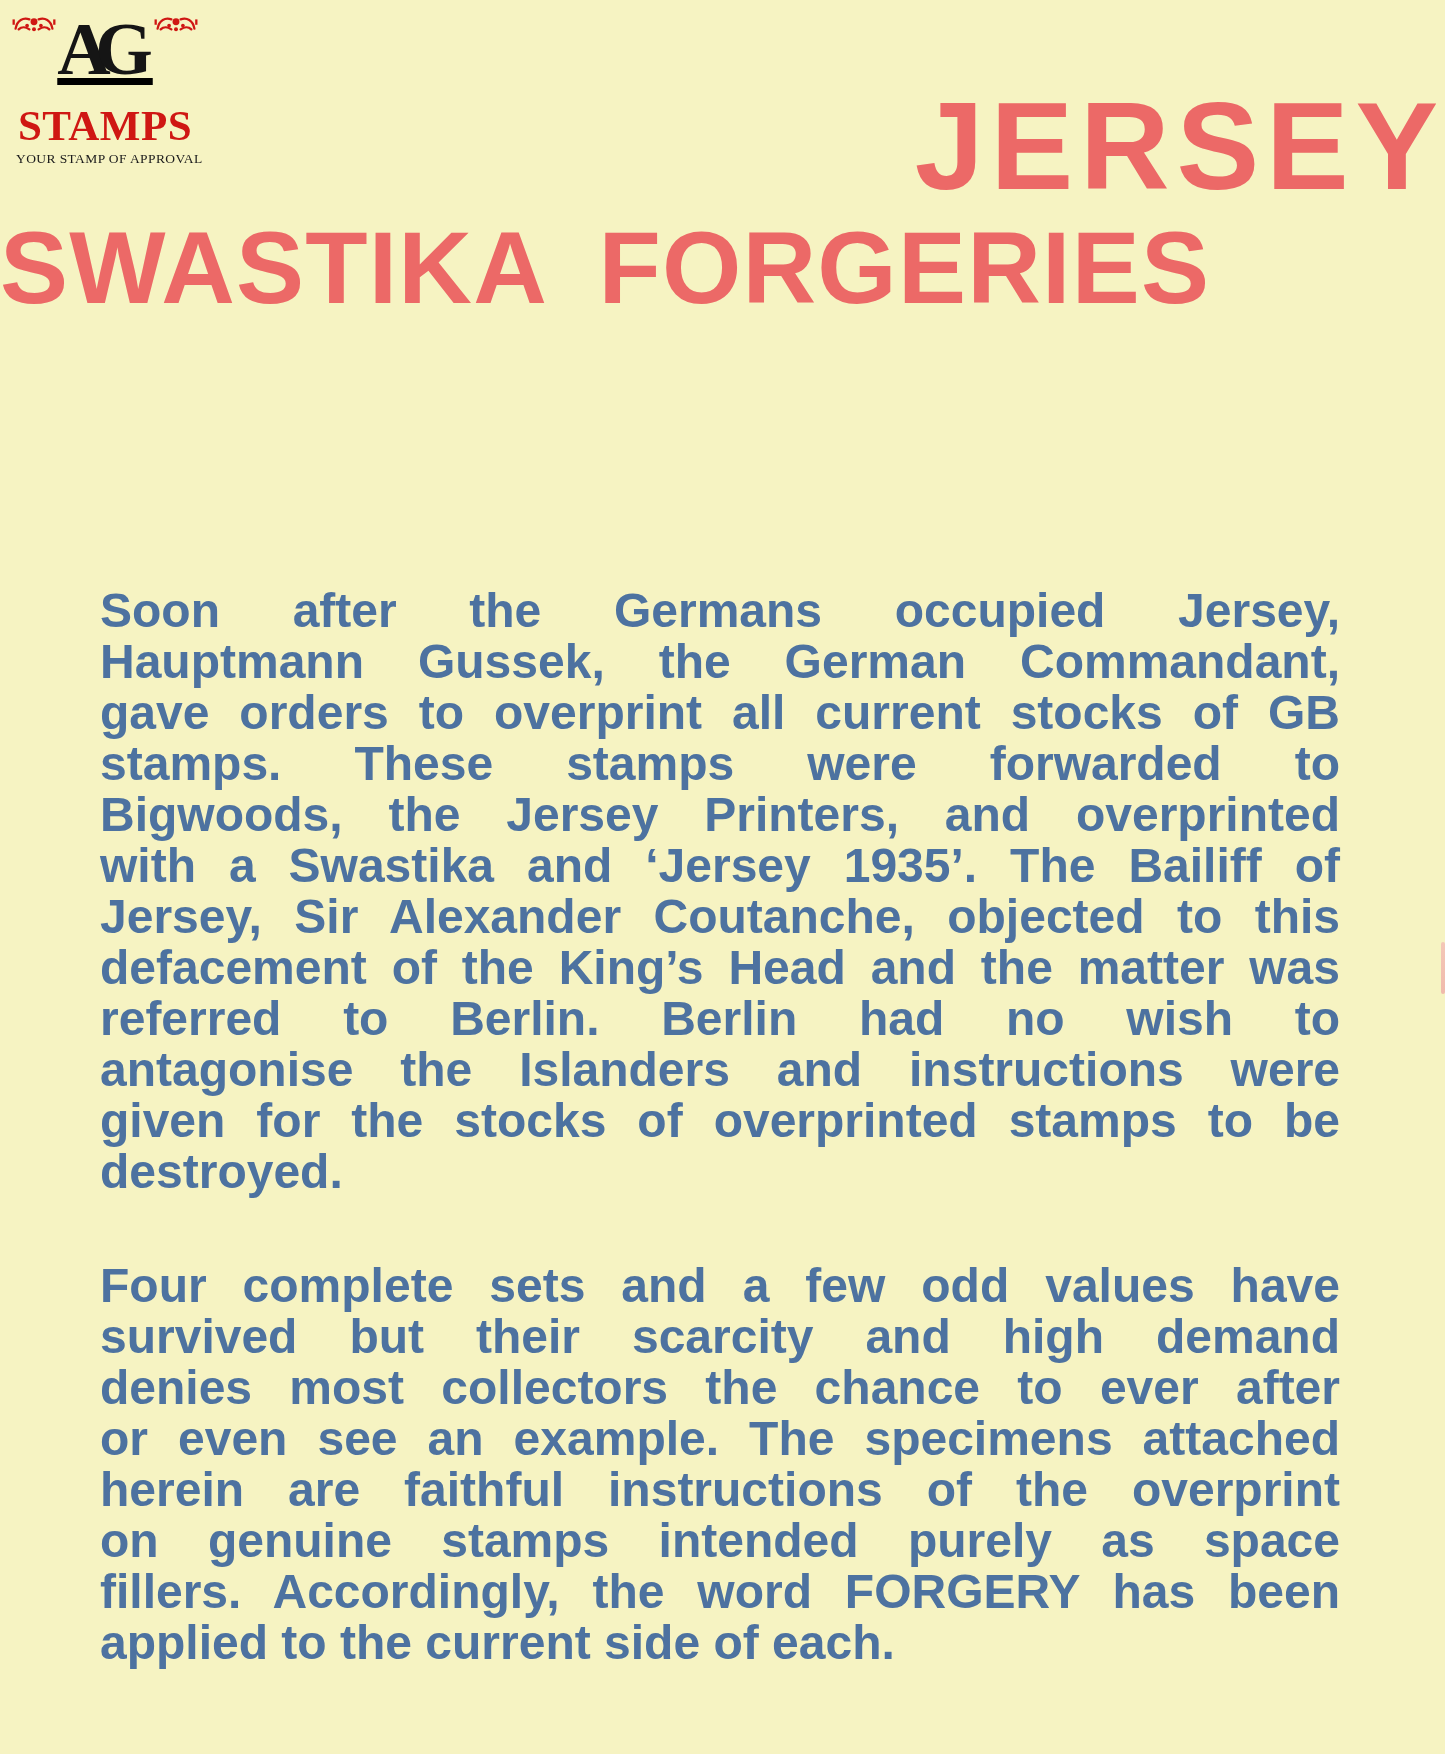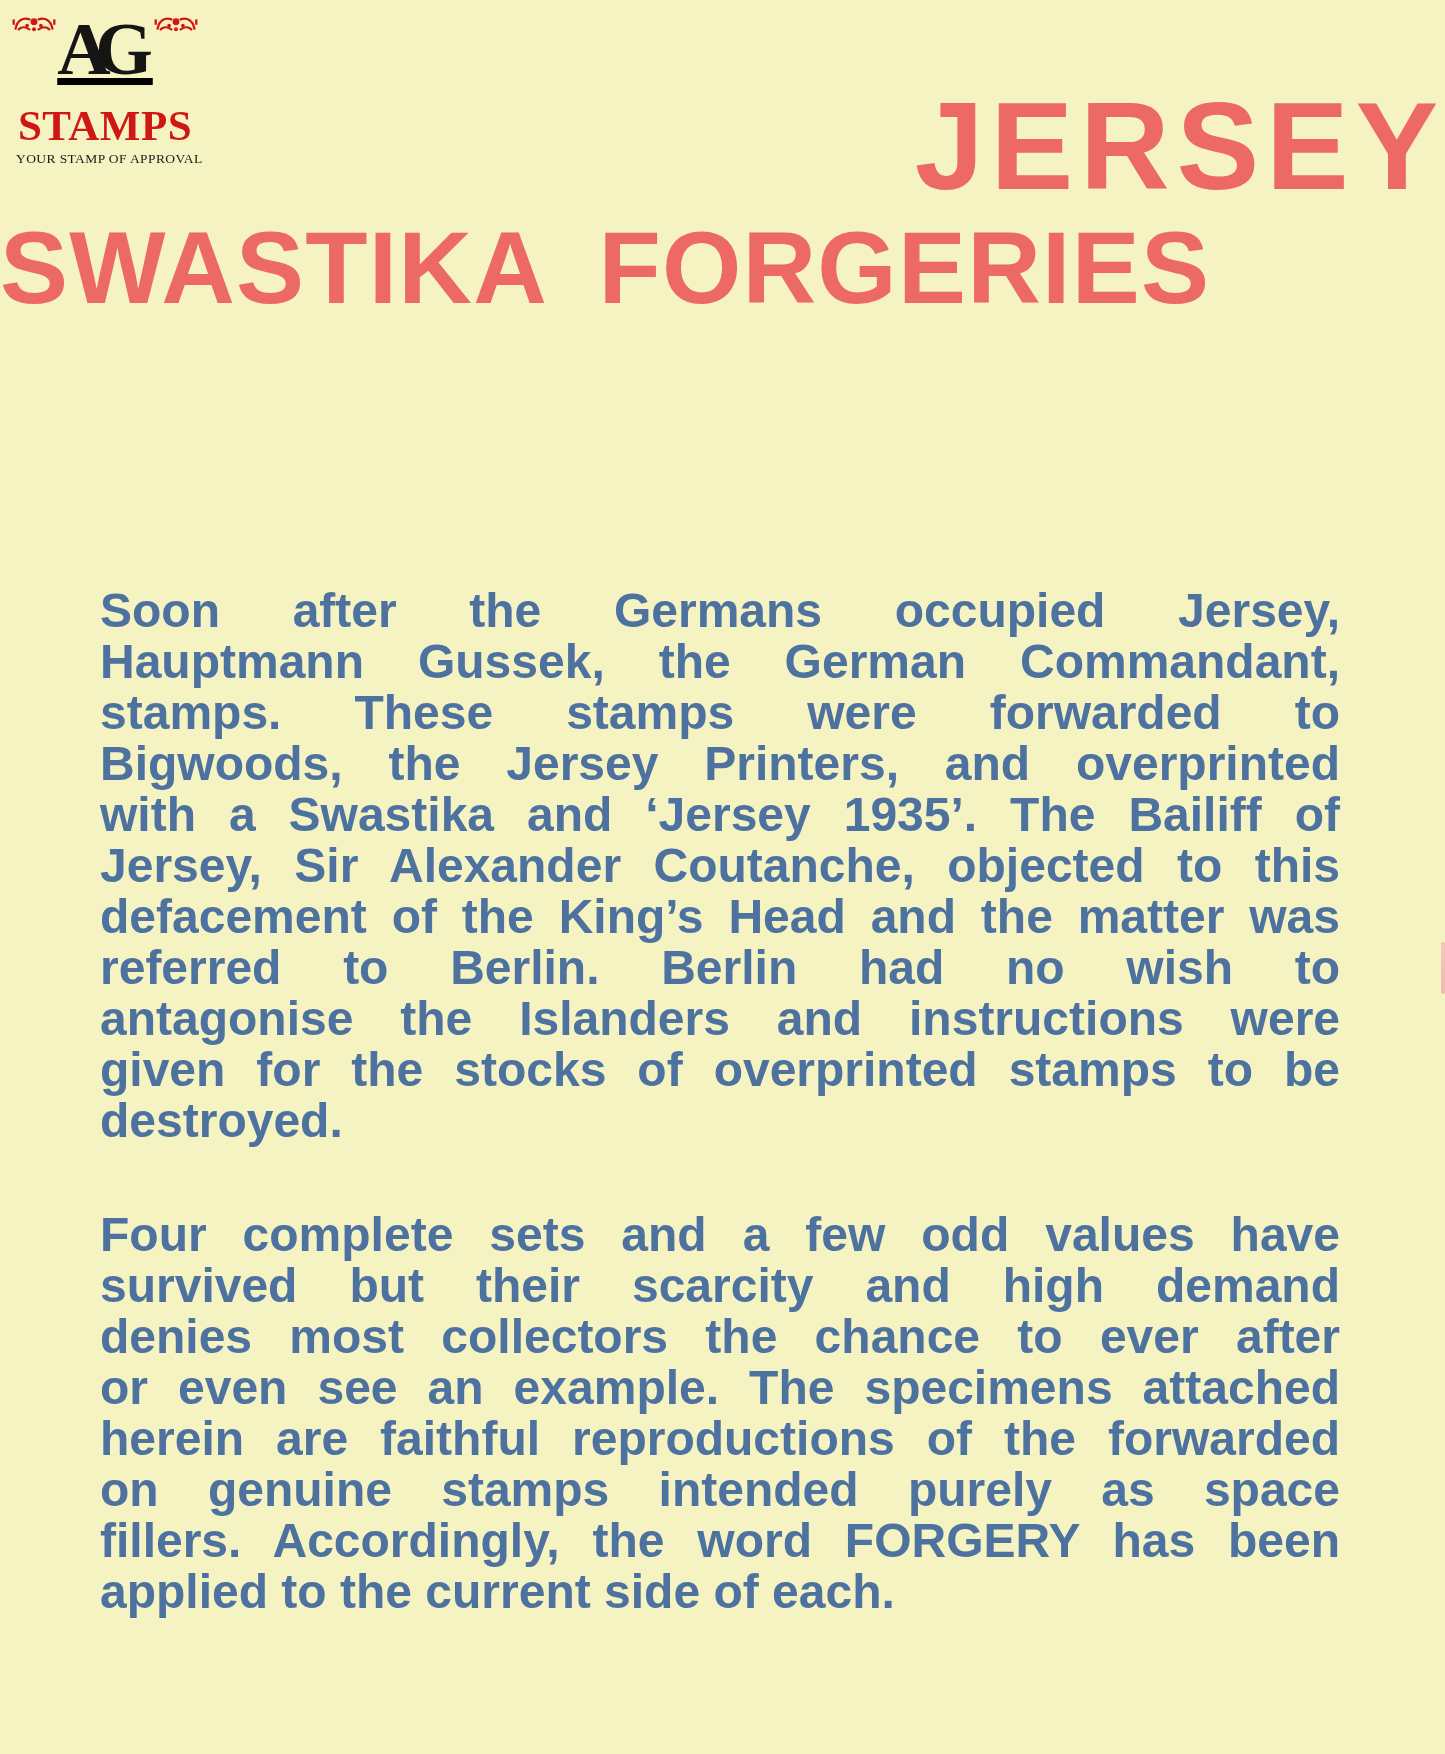--- a/index.html
+++ b/index.html
@@ -116,36 +116,37 @@
     <div class="tagline">YOUR STAMP OF APPROVAL</div>
   </div>
 
   <div class="title-line1">JERSEY</div>
   <div class="title-line2">SWASTIKA FORGERIES</div>
 
   <div class="body-text">
     <div class="para">
         <div class="line">Soon after the Germans occupied Jersey,</div>
         <div class="line">Hauptmann Gussek, the German Commandant,</div>
+        <div class="line">gave orders to overprint all current stocks of GB</div>
         <div class="line">stamps.  These stamps were forwarded to</div>
         <div class="line">Bigwoods, the Jersey Printers, and overprinted</div>
         <div class="line">with a Swastika and ‘Jersey 1935’.  The Bailiff of</div>
         <div class="line">Jersey, Sir Alexander Coutanche, objected to this</div>
         <div class="line">defacement of the King’s Head and the matter was</div>
         <div class="line">referred to Berlin.  Berlin had no wish to</div>
         <div class="line">antagonise the Islanders and instructions were</div>
         <div class="line">given for the stocks of overprinted stamps to be</div>
         <div class="line line-last">destroyed.</div>
       </div>
     <div class="para">
         <div class="line">Four complete sets and a few odd values have</div>
         <div class="line">survived but their scarcity and high demand</div>
         <div class="line">denies most collectors the chance to ever after</div>
         <div class="line">or even see an example.  The specimens attached</div>
-        <div class="line">herein are faithful reproductions of the forwarded</div>
+        <div class="line">herein are faithful instructions of the overprint</div>
         <div class="line">on genuine stamps intended purely as space</div>
         <div class="line">fillers.  Accordingly, the word FORGERY has been</div>
         <div class="line line-last">applied to the current side of each.</div>
       </div>
   </div>
 
   <div class="scan-mark" style="top:942px;"></div>
 
 </div>
 

